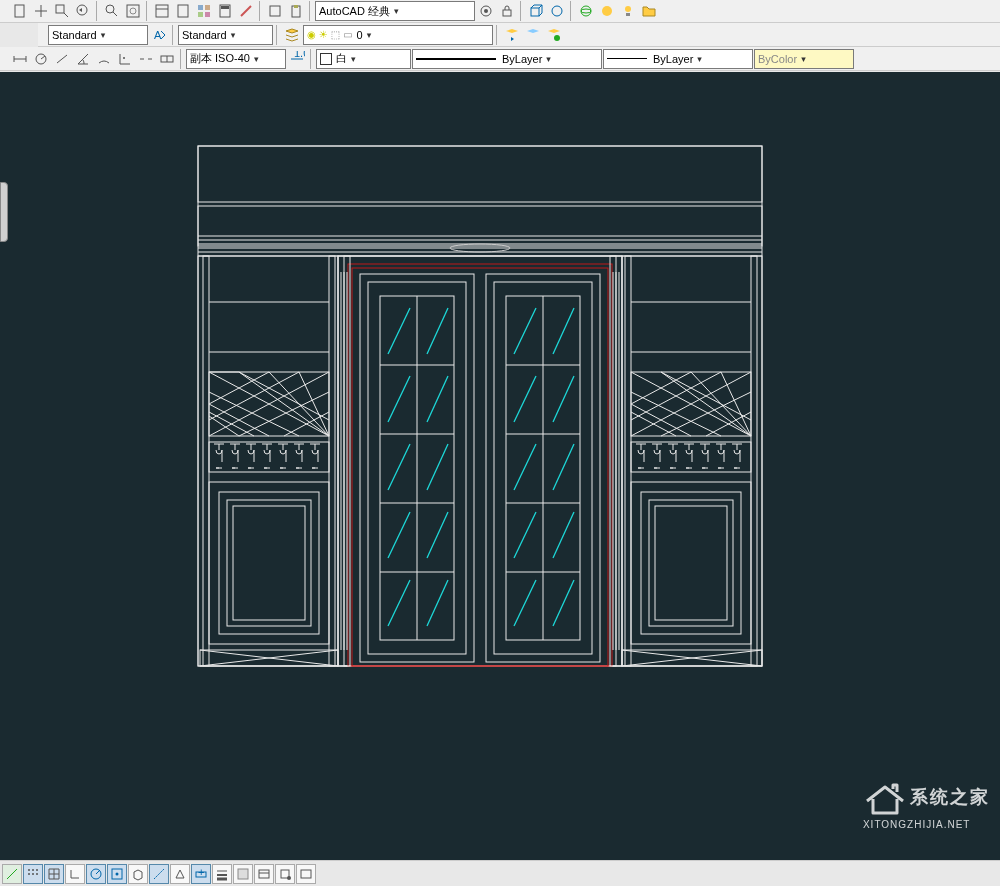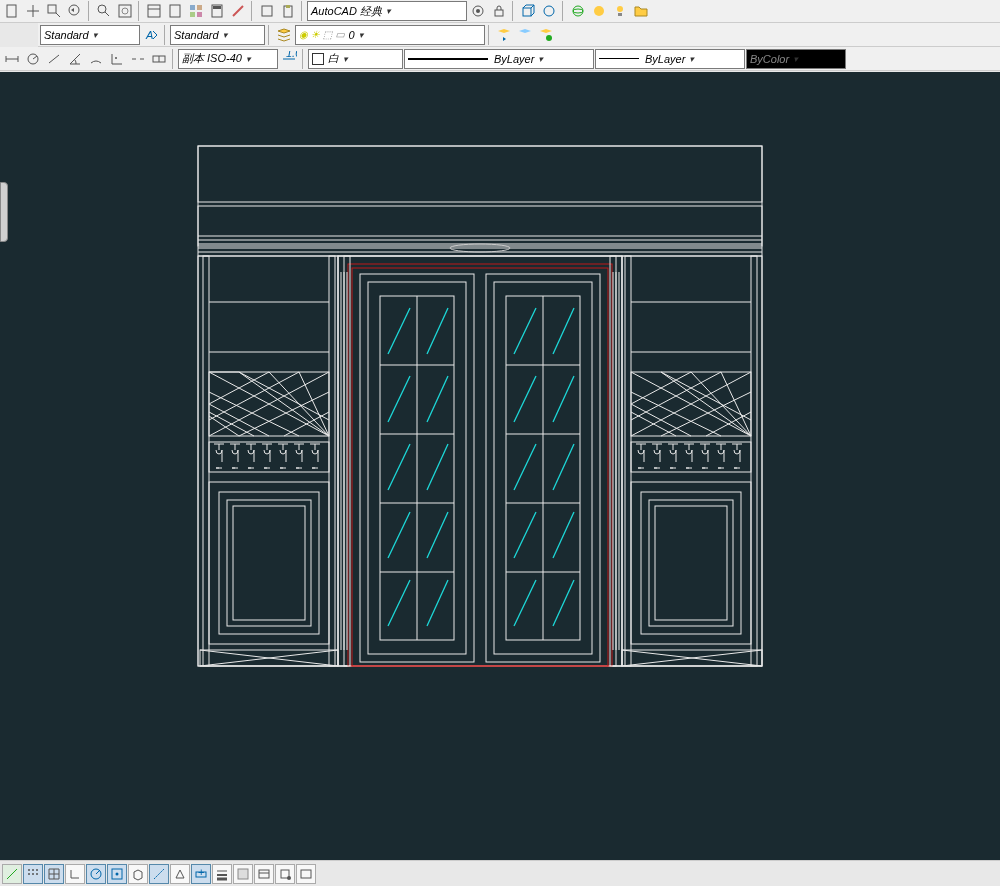--- a/index.html
+++ b/index.html
@@ -1,18 +1,18 @@
 <!DOCTYPE html>
 <html><head>
 <meta charset="utf-8">
 <style>
 * { margin: 0; padding: 0; box-sizing: border-box; font-family: "Microsoft YaHei", Arial, sans-serif; font-size: 11px; }
 body { width: 1000px; height: 886px; background: #e8e8e8; overflow: hidden; position: relative; }
 
-.toolbar-row { display: flex; align-items: center; background: #f0f0f0; border-bottom: 1px solid #ccc; height: 25px; padding: 1px 2px; gap: 1px; font-style: italic; }
+.toolbar-row { display: flex; align-items: center; background: #f0f0f0; border-bottom: 1px solid #ccc; height: 25px; padding: 1px 10px; gap: 1px; }
 .toolbar-row.r1 { height: 23px; }
 .toolbar-row.r2 { height: 24px; margin-left: 38px; }
 .toolbar-row.r3 { height: 24px; }
 
 .icon-btn { width: 20px; height: 20px; display: inline-flex; align-items: center; justify-content: center; border: 1px solid transparent; cursor: pointer; }
 .icon-btn svg { width: 16px; height: 16px; }
 
 .sep { width: 3px; height: 20px; border-left: 1px solid #aaa; margin: 0 2px; }
 
 .dropdown { height: 20px; background: #fff; border: 1px solid #7a7a7a; display: inline-flex; align-items: center; padding: 0 3px; position: relative; }
@@ -292,21 +292,21 @@
       <span>白</span>
     </div>
   <div class="dropdown w190">
       <span class="linetype-preview"></span>
       <span>ByLayer</span>
     </div>
   <div class="dropdown w150">
       <span class="linetype-preview" style="width:40px;height:1px"></span>
       <span>ByLayer</span>
     </div>
-  <div class="dropdown w100" style="background:#000000;color:#888">
+  <div class="dropdown w100" style="background:#fef9c3;color:#888">
       <span>ByColor</span>
     </div>
 </div>
 
 <div class="drawing-area">
   <div class="left-handle"></div>
 
   <svg class="drawing-svg" viewBox="0 0 1000 788">
     <g stroke="#e8e8e8" fill="none" stroke-width="1">
 
@@ -465,20 +465,29 @@
         <line x1="341" y1="200" x2="341" y2="578"></line>
           <line x1="344" y1="200" x2="344" y2="578"></line>
           <line x1="347" y1="200" x2="347" y2="578"></line>
         <line x1="613" y1="200" x2="613" y2="578"></line>
           <line x1="616" y1="200" x2="616" y2="578"></line>
           <line x1="619" y1="200" x2="619" y2="578"></line>
       </g>
     </g>
   </svg>
 
+  <div class="watermark">
+    <span class="wm-house">
+      <svg width="44" height="36" viewBox="0 0 44 36">
+          <path d="M4 20L22 6l18 14M10 18v14h24V18M30 8V4h4v7" fill="none" stroke="#fff" stroke-width="3" stroke-linejoin="round"></path>
+        </svg>
+    </span>
+    <span class="wm-title">系统之家</span>
+    <div class="wm-url">XITONGZHIJIA.NET</div>
+  </div>
 </div>
 
 <div class="status-bar">
   <div class="status-btn" style="background:#e0efe0">
       <svg width="14" height="14">
         <line x1="2" y1="12" x2="12" y2="2" stroke="#2a2"></line>
       </svg>
     </div>
   <div class="status-btn active">
       <svg width="14" height="14">

